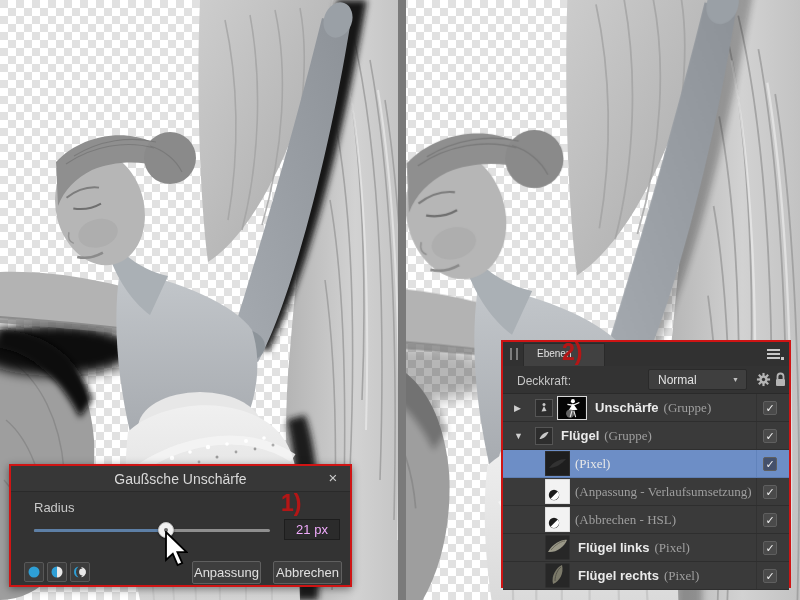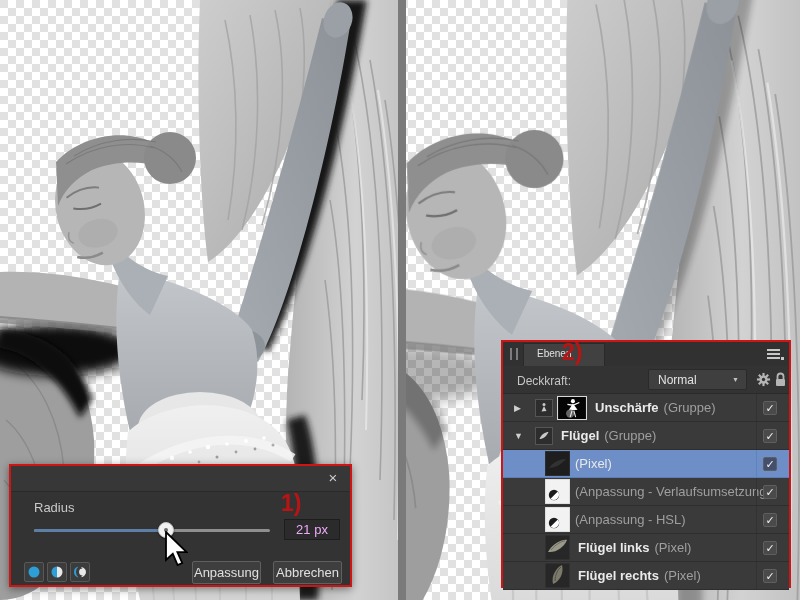--- a/index.html
+++ b/index.html
@@ -62,21 +62,21 @@
   .layer-row{position:relative;height:28px;background:#3a3a3a;border-bottom:1px solid #2e2e2e;
     display:flex;align-items:center;}
   .layer-row.selected{background:#6d8ec6;border-bottom-color:#5d7eb4;}
   .lr-arrow{width:14px;margin-left:11px;font-size:9px;color:#cfcfcf;flex:0 0 auto;}
   .lr-gicon{width:18px;height:18px;margin-left:7px;background:#2d2d2d;border:1px solid #555;
     flex:0 0 auto;display:flex;align-items:center;justify-content:center;}
   .lr-thumb{flex:0 0 auto;line-height:0;}
   .layer-row.group .lr-thumb{margin-left:4px;}
   .layer-row.child .lr-thumb{margin-left:42px;}
   .lr-name{font-size:13px;font-weight:bold;color:#eaeaea;margin-left:8px;white-space:pre;}
-  .lr-suffix{font-size:13px;color:#9f9f9f;margin-left:5px;white-space:pre;}
+  .lr-suffix{font-size:13px;color:#9f9f9f;margin-left:5px;white-space:pre;font-family:Liberation Serif, serif;}
   .layer-row.selected .lr-suffix{color:#e8e8e8;}
   .lr-check{position:absolute;right:12px;top:7px;width:14px;height:14px;background:#4a4a4a;
     border:1px solid #5f5f5f;border-radius:2px;color:#f2f2f2;font-size:11px;line-height:13px;
     text-align:center;}
   .layer-row.selected .lr-check{background:#44506b;border-color:#394souls;}
   .col-sep{position:absolute;right:32px;top:0;bottom:0;width:1px;background:#323232;}
   .layer-row.selected .col-sep{background:#6183bb;}
 
   
   .annotation{position:absolute;color:#b41616;font-size:23px;font-weight:bold;
@@ -239,20 +239,21 @@
           <use href="#wingsG"></use>
           <use href="#shadG" opacity="0.3"></use>
           <use href="#bodyG"></use>
         </g>
       </g>
     </g>
   </svg>
 
   <div class="blur-dialog">
     <div class="dlg-title-row">
+      <span class="dlg-title">Gaußsche Unschärfe</span>
       <span class="dlg-close">×</span>
     </div>
     <div class="dlg-radius-label">Radius</div>
     <div class="slider">
       <div class="slider-track">
         <div class="slider-fill" id="slider-fill" style="width: 56%;"></div>
       </div>
       <div class="slider-handle" id="slider-handle" style="left: calc(56% - 8px);"></div>
     </div>
     <div class="value-box">21 px</div>
@@ -383,21 +384,21 @@
   </div>
 
   <div class="layer-row child">
 
     <span class="lr-thumb"><svg width="25" height="25" viewBox="0 0 25 25">
               <rect width="25" height="25" fill="#f2f2f2" stroke="#cccccc"></rect>
               <circle cx="9" cy="16" r="5.2" fill="#1c1c1c"></circle>
               <path d="M5.5,19.8 A5.2,5.2 0 0 0 12.8,12.5 Z" fill="#ffffff"></path>
             </svg></span>
 
-    <span class="lr-suffix">(Anpassung - HSL)</span>
+    <span class="lr-suffix">(Abbrechen - HSL)</span>
     <span class="col-sep"></span>
     <span class="lr-check">✓</span>
   </div>
 
   <div class="layer-row child">
 
     <span class="lr-thumb"><svg width="25" height="25" viewBox="0 0 25 25">
               <rect width="25" height="25" fill="#272727" stroke="#3a3a3a"></rect>
               <path d="M3,17 C8,8 18,4 22,5 C19,12 11,18 3,17 Z" fill="#9a9888"></path>
               <path d="M6,15 C11,9 17,6 20,6" stroke="#6e6c5e" stroke-width="1" fill="none"></path>

